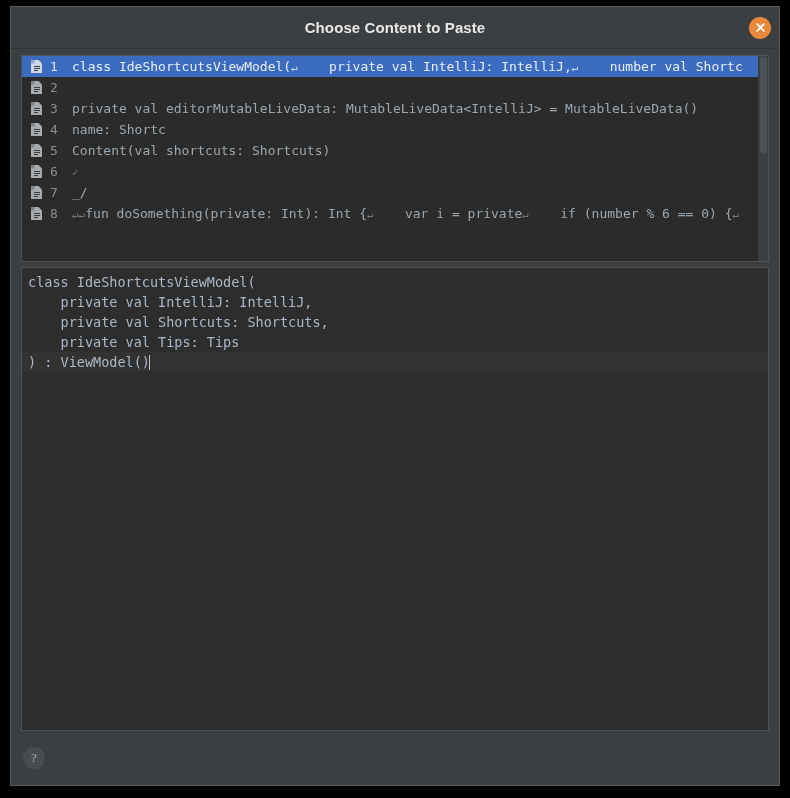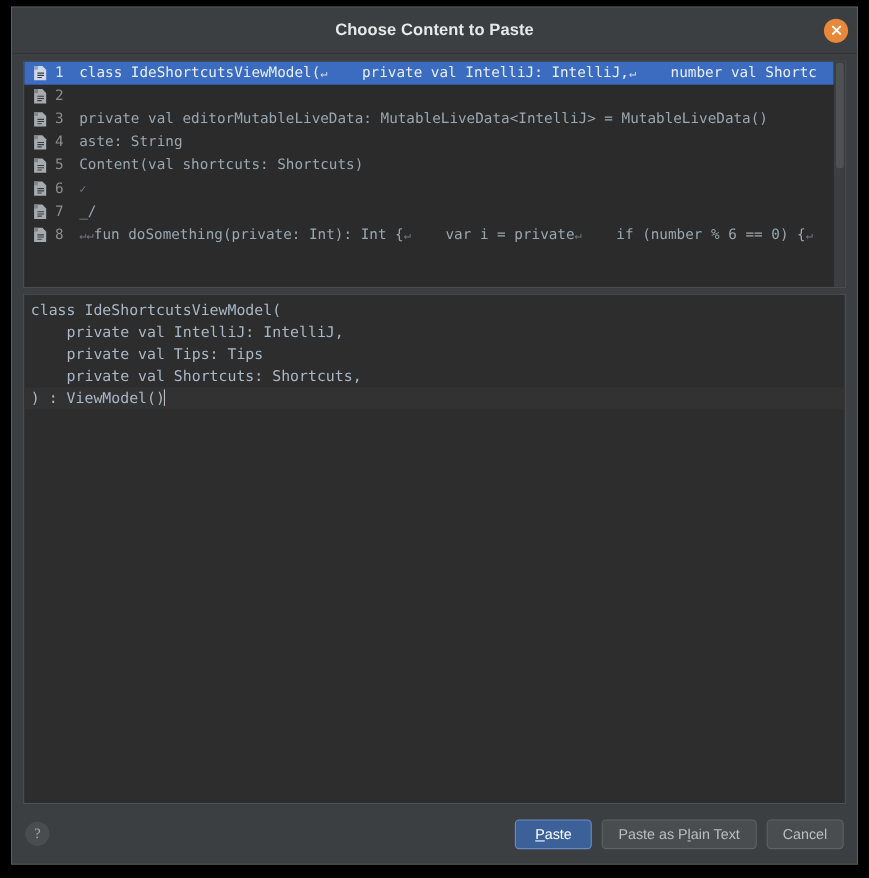--- a/index.html
+++ b/index.html
@@ -281,21 +281,21 @@
               </g>
             </svg><span class="row-num">3</span><span class="row-text"><span>private val editorMutableLiveData: MutableLiveData&lt;IntelliJ&gt; = MutableLiveData()</span></span></div>
           <div class="list-row"><svg class="row-icon" viewBox="0 0 13 15">
               <path d="M1 1 H8.5 L12 4.5 V14 H1 Z" fill="#a7abae"></path>
               <path d="M1 1 H4.5 V4.5 H1 Z" fill="#7f868b"></path>
               <g stroke="#3a3d40" stroke-width="1">
                 <path d="M4 7.5 H10"></path>
                 <path d="M4 9.5 H10"></path>
                 <path d="M4 11.5 H8"></path>
               </g>
-            </svg><span class="row-num">4</span><span class="row-text"><span>aste: String</span></span></div>
+            </svg><span class="row-num">4</span><span class="row-text"><span>name: Shortc</span></span></div>
           <div class="list-row"><svg class="row-icon" viewBox="0 0 13 15">
               <path d="M1 1 H8.5 L12 4.5 V14 H1 Z" fill="#a7abae"></path>
               <path d="M1 1 H4.5 V4.5 H1 Z" fill="#7f868b"></path>
               <g stroke="#3a3d40" stroke-width="1">
                 <path d="M4 7.5 H10"></path>
                 <path d="M4 9.5 H10"></path>
                 <path d="M4 11.5 H8"></path>
               </g>
             </svg><span class="row-num">5</span><span class="row-text"><span>Content(val shortcuts: Shortcuts)</span></span></div>
           <div class="list-row"><svg class="row-icon" viewBox="0 0 13 15">
@@ -325,32 +325,21 @@
                 <path d="M4 11.5 H8"></path>
               </g>
             </svg><span class="row-num">8</span><span class="row-text"><span class="pilcrow">↵↵</span><span>fun doSomething(private: Int): Int {</span><span class="pilcrow">↵</span><span>    var i = private</span><span class="pilcrow">↵</span><span>    if (number % 6 == 0) {</span><span class="pilcrow">↵</span></span></div>
         </div>
       <div class="list-vscroll">
         <div class="thumb"></div>
       </div>
     </div>
 
     <div class="preview-panel">
-      <div class="preview-code" id="preview-code"><div class="code-line">class IdeShortcutsViewModel(</div><div class="code-line">    private val IntelliJ: IntelliJ,</div><div class="code-line">    private val Tips: Tips</div><div class="code-line">    private val Shortcuts: Shortcuts,</div><div class="code-line caret-line">) : ViewModel()<span class="caret"></span></div></div>
+      <div class="preview-code" id="preview-code"><div class="code-line">class IdeShortcutsViewModel(</div><div class="code-line">    private val IntelliJ: IntelliJ,</div><div class="code-line">    private val Shortcuts: Shortcuts,</div><div class="code-line">    private val Tips: Tips</div><div class="code-line caret-line">) : ViewModel()<span class="caret"></span></div></div>
     </div>
   </div>
 
   <div class="footer">
     <div class="help-button">?</div>
     <div class="footer-spacer"></div>
-    <div id="footer-buttons" style="display:flex;align-items:center;">
-        <div class="btn default">
-          <span><span class="mn">P</span>aste</span>
-        </div>
-        <div class="btn">
-          <span>Paste as P<span class="mn">l</span>ain Text</span>
-        </div>
-        <div class="btn">
-          <span>Cancel</span>
-        </div>
-      </div>
   </div>
 </div>
 
 </body></html>

